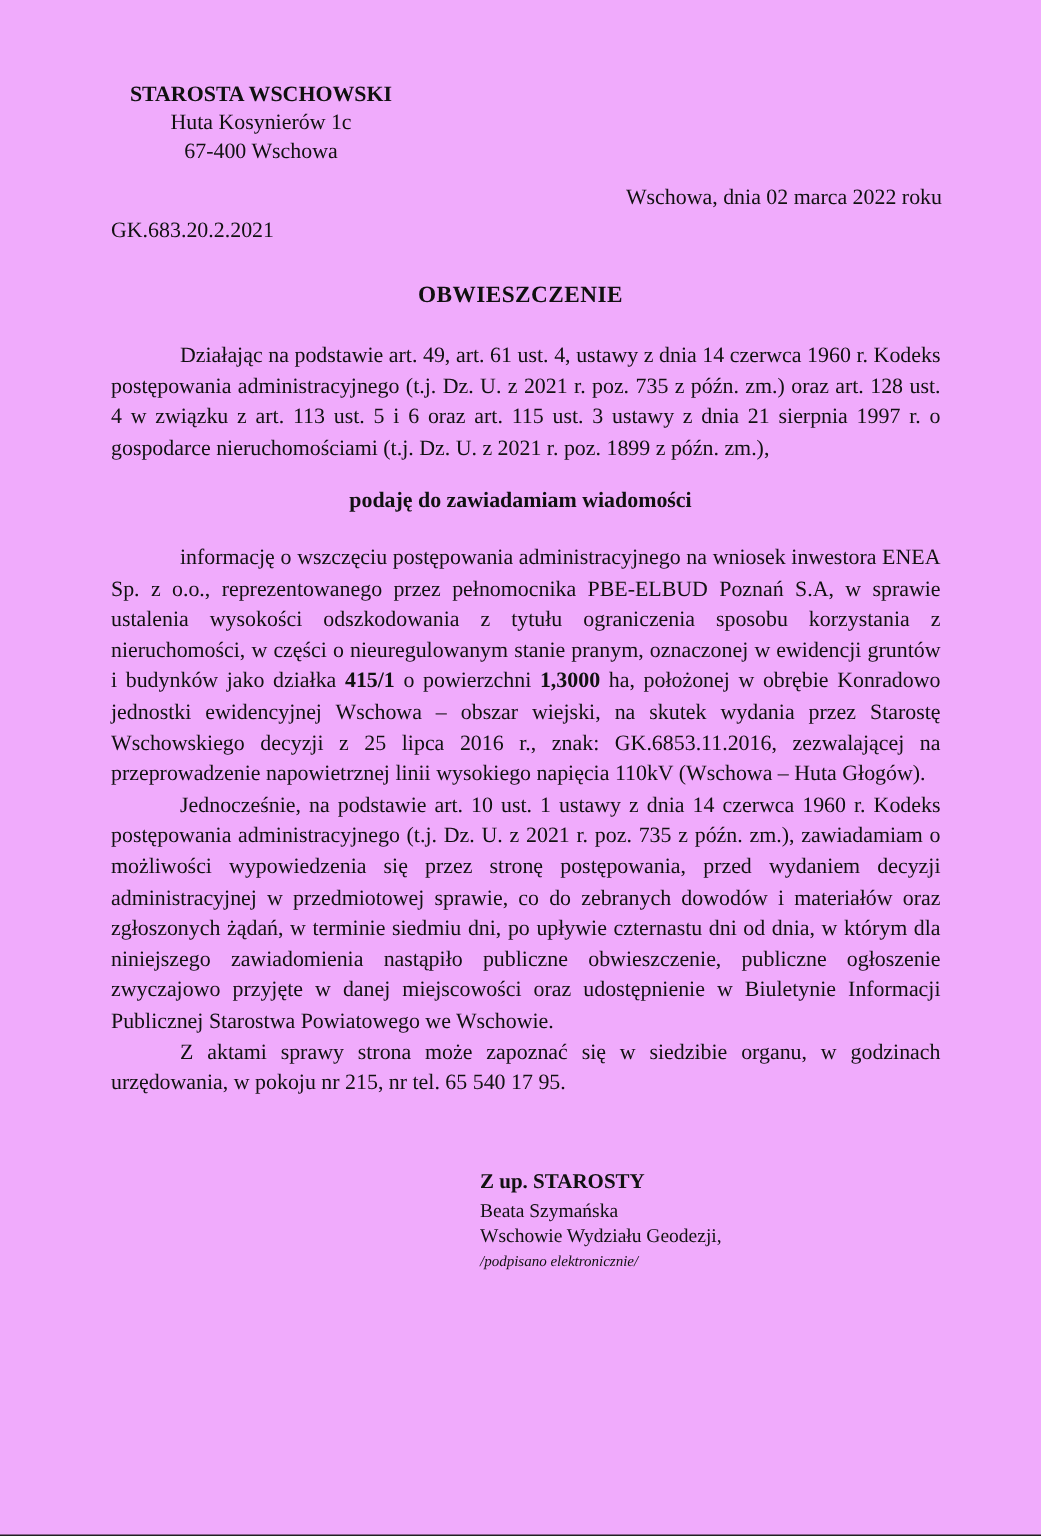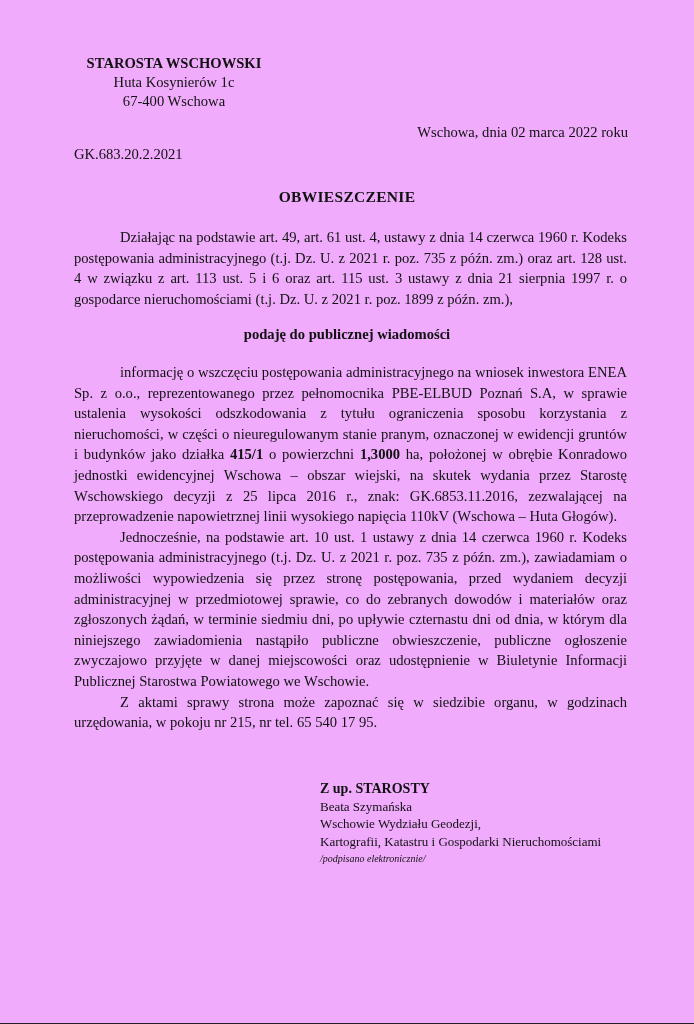--- a/index.html
+++ b/index.html
@@ -37,29 +37,28 @@
 
   <div class="abs date">Wschowa, dnia 02 marca 2022 roku</div>
   <div class="abs ref">GK.683.20.2.2021</div>
 
   <div class="abs title">OBWIESZCZENIE</div>
 
   <div class="body p1">
     <p>Działając na podstawie art. 49, art. 61 ust. 4, ustawy z dnia 14 czerwca 1960 r.  Kodeks postępowania administracyjnego (t.j. Dz. U. z 2021 r. poz. 735 z późn. zm.) oraz art. 128 ust. 4 w związku z art. 113 ust. 5 i 6 oraz art. 115 ust. 3 ustawy z dnia 21 sierpnia 1997 r. o gospodarce nieruchomościami  (t.j. Dz. U. z 2021 r. poz. 1899 z późn. zm.),</p>
   </div>
 
-  <div class="abs announce">podaję do publicznej wiadomości</div>
+  <div class="abs announce">podaję do zawiadamiam wiadomości</div>
 
   <div class="body p2">
     <p><span>informację o wszczęciu postępowania administracyjnego na wniosek inwestora ENEA Sp. z o.o., reprezentowanego przez pełnomocnika PBE-ELBUD Poznań S.A, w sprawie ustalenia wysokości odszkodowania z tytułu ograniczenia sposobu korzystania z nieruchomości, w części o nieuregulowanym stanie pranym, oznaczonej w ewidencji gruntów i budynków jako działka </span><span class="b">415/1</span><span> o powierzchni </span><span class="b">1,3000</span><span> ha, położonej w obrębie Konradowo jednostki ewidencyjnej Wschowa – obszar wiejski, na skutek wydania przez Starostę Wschowskiego decyzji z 25 lipca 2016 r., znak: GK.6853.11.2016, zezwalającej na przeprowadzenie napowietrznej linii wysokiego napięcia 110kV (Wschowa – Huta Głogów).</span></p>
     <p>Jednocześnie, na podstawie art. 10 ust. 1 ustawy z dnia 14 czerwca 1960 r.  Kodeks postępowania administracyjnego (t.j. Dz. U. z 2021 r. poz. 735 z późn. zm.), zawiadamiam o możliwości wypowiedzenia się przez stronę postępowania, przed wydaniem decyzji administracyjnej w przedmiotowej sprawie, co do zebranych dowodów i materiałów oraz zgłoszonych żądań, w terminie siedmiu dni, po upływie czternastu dni od dnia, w którym dla niniejszego zawiadomienia nastąpiło publiczne obwieszczenie, publiczne ogłoszenie zwyczajowo przyjęte w danej miejscowości oraz udostępnienie w Biuletynie Informacji Publicznej Starostwa Powiatowego we Wschowie.</p>
     <p>Z aktami sprawy strona może zapoznać się w siedzibie organu, w godzinach urzędowania, w pokoju nr 215, nr tel. 65 540 17 95.</p>
   </div>
 
   <div class="abs sig">
     <div class="lead">Z up. STAROSTY</div>
     <div>Beata Szymańska</div>
     <div>Wschowie Wydziału Geodezji,</div>
-    <div>Kartografii, Katastru i Gospodarki Nieruchomościami</div>
     <div class="note">/podpisano elektronicznie/</div>
   </div>
 
 </div>
 
 </body></html>

